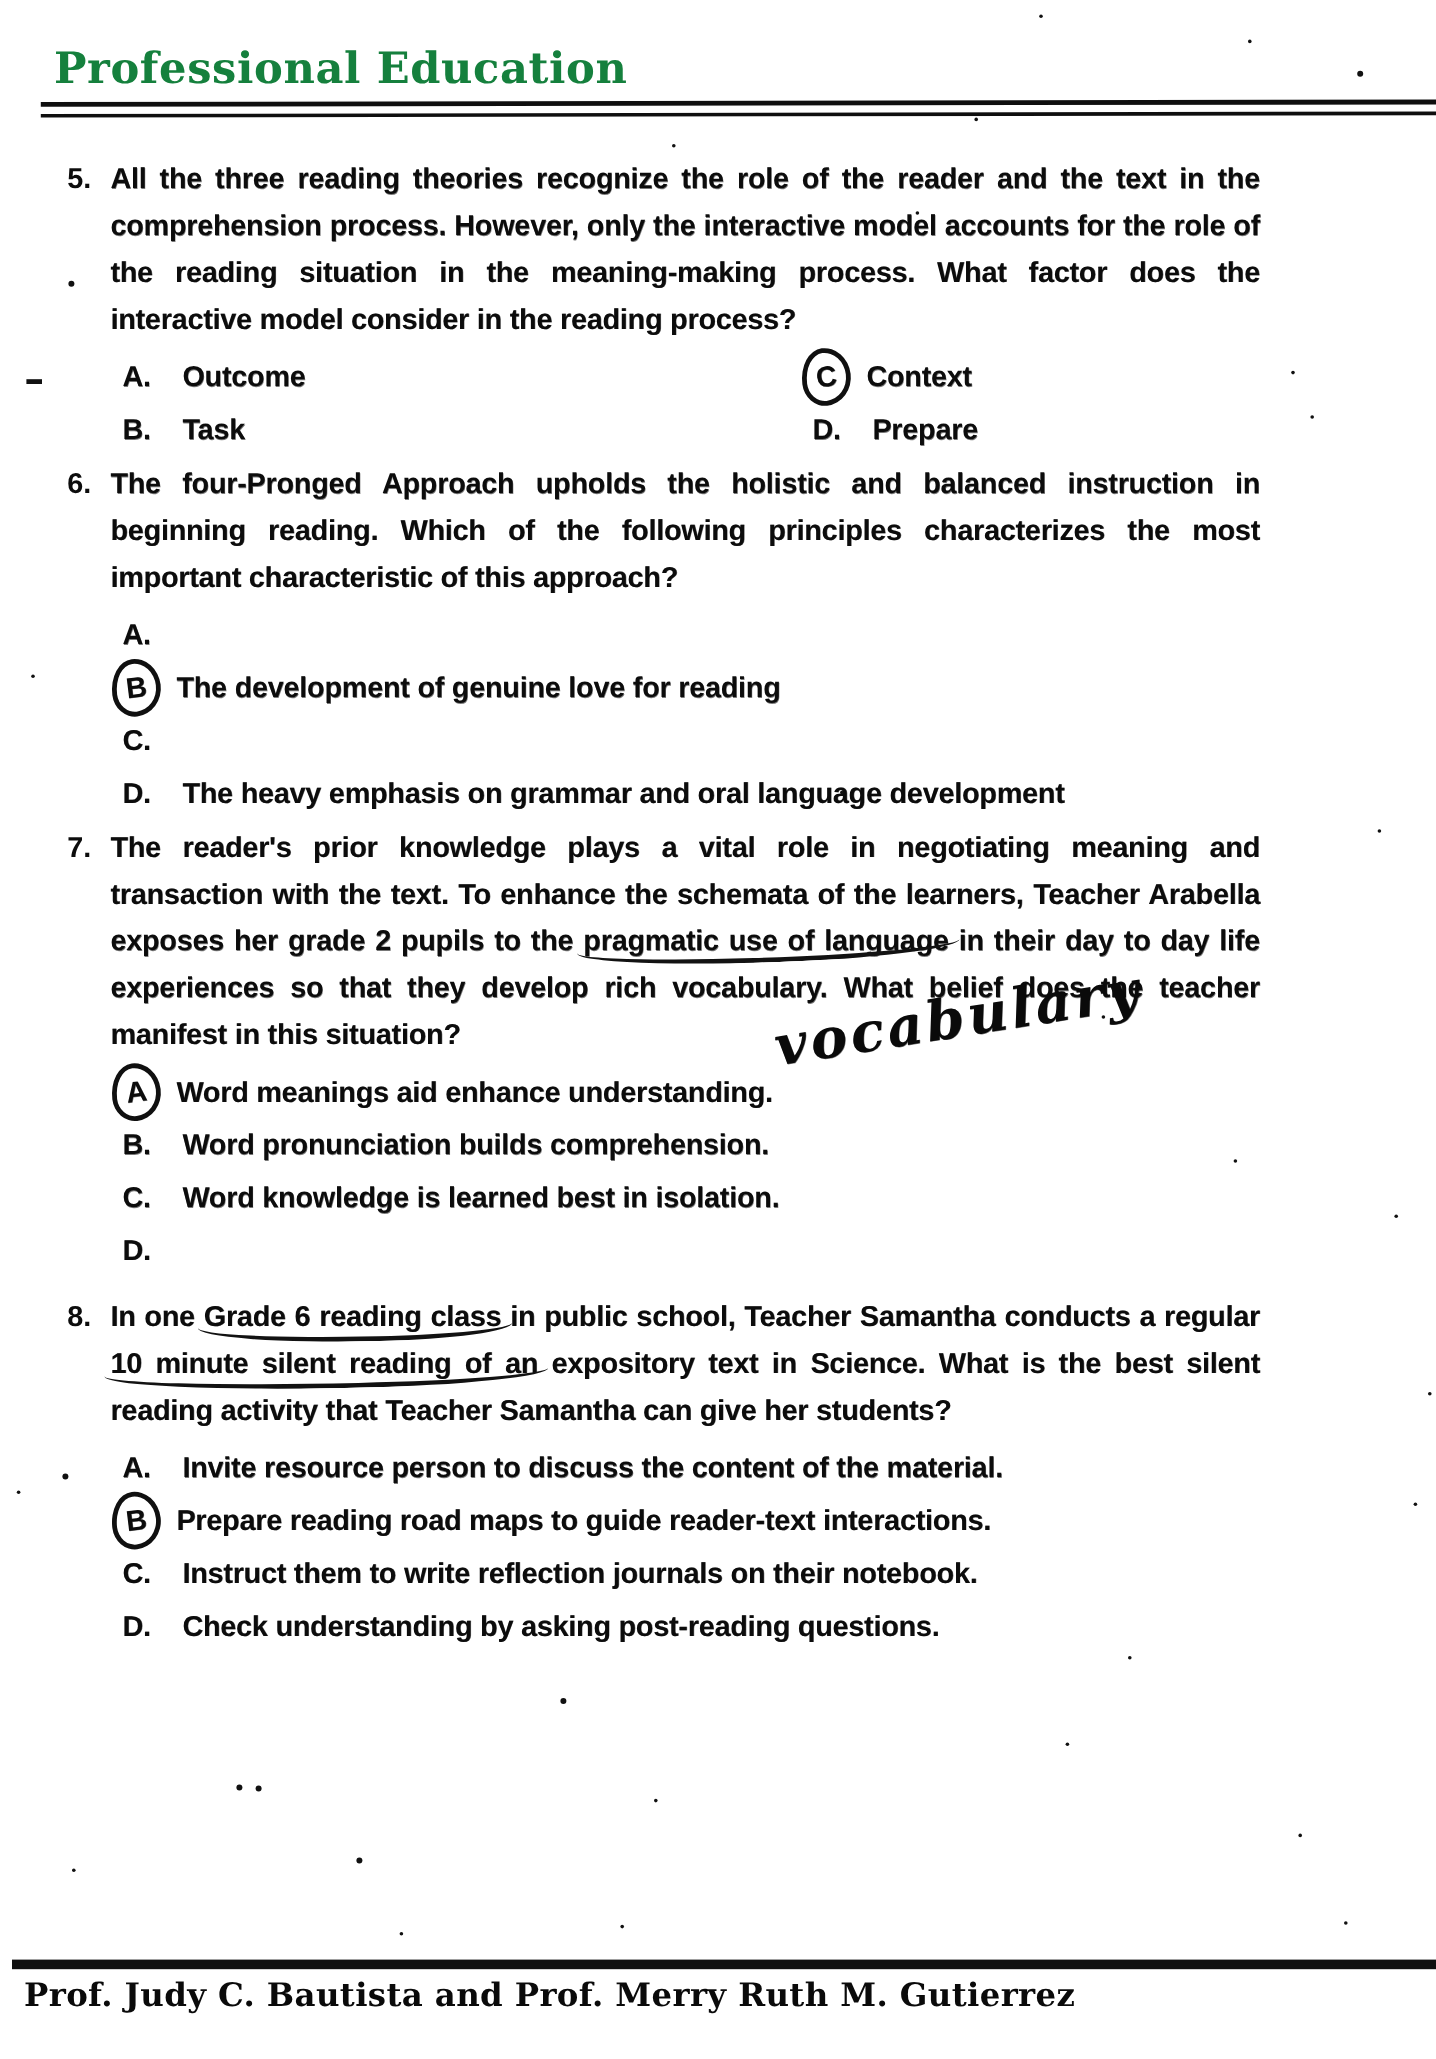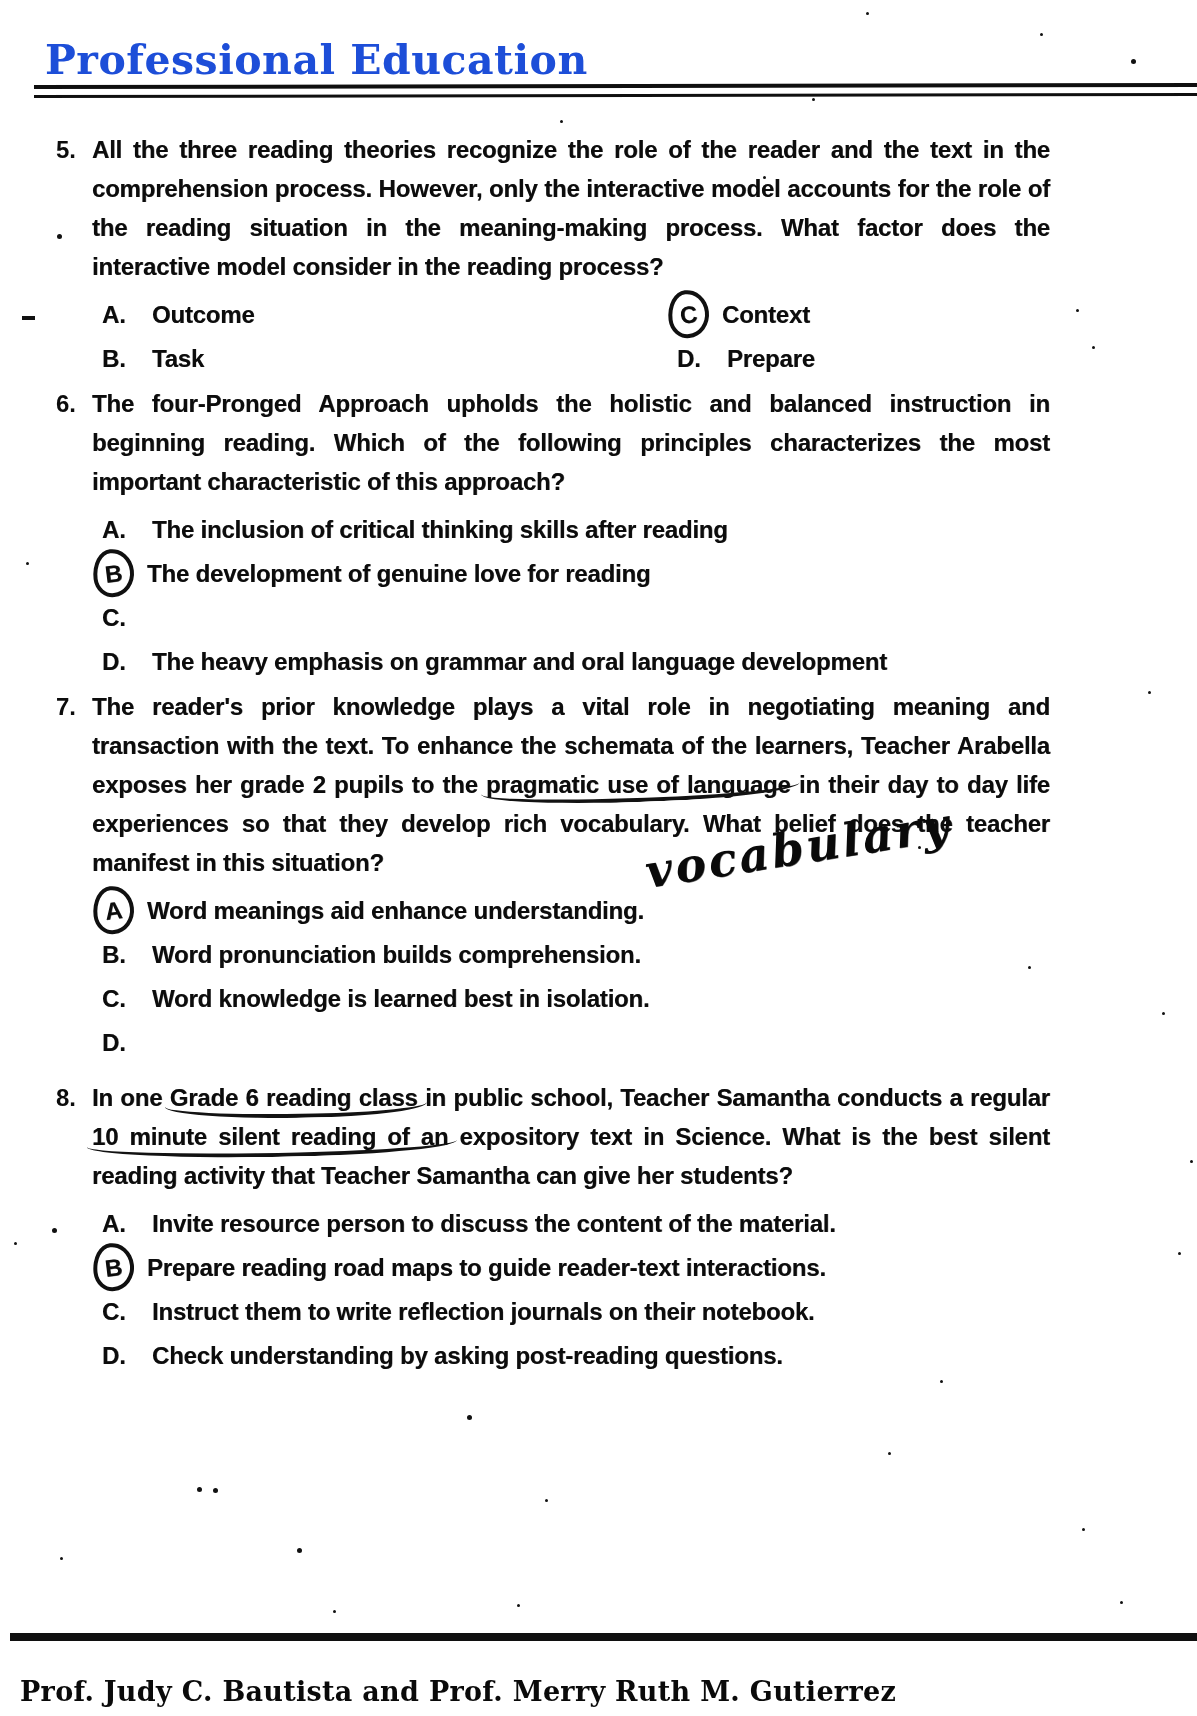--- a/index.html
+++ b/index.html
@@ -5,21 +5,21 @@
   html,body { margin:0; padding:0; background:#e8e8e8; }
   .page {
     position:relative; width:1197px; height:1716px; margin:0 auto;
     background:#ffffff; color:#0c0c0c; overflow:hidden;
     font-family:"Liberation Sans", sans-serif;
   }
   
   .header-title {
     position:absolute; left:45px; top:36px;
     font-family:"DejaVu Serif", serif; font-weight:bold;
-    font-size:41px; letter-spacing:0.5px; color:#1d4ed8;
+    font-size:36px; letter-spacing:0.5px; color:#15803d;
   }
   .header-rule {
     position:absolute; left:34px; top:84px; width:1163px; height:6px;
     border-top:4px solid #0f0f0f; border-bottom:3px solid #0f0f0f;
     transform:rotate(-0.1deg);
   }
   
   .content { position:absolute; left:0; top:130px; width:1197px; }
   .q { display:flex; margin-bottom:4px; }
   .qnum {
@@ -58,21 +58,21 @@
     font-family:"DejaVu Serif", serif; font-style:italic; font-weight:bold;
     font-size:46px; letter-spacing:3px; transform:rotate(-9deg);
     color:#0a0a0a; white-space:nowrap;
   }
   .q8 { margin-top:14px; }
   
   .footer-rule { position:absolute; left:10px; top:1633px; width:1187px; height:8px; background:#101010; }
   .footer-text {
     position:absolute; left:20px; top:1648px;
     font-family:"DejaVu Serif", serif; font-weight:bold; font-size:27px;
-    letter-spacing:0.3px; color:#0a0a0a;margin-top:28px;
+    letter-spacing:0.3px; color:#0a0a0a;
   }
   
   .specks {
     position:absolute; left:0; top:0; width:3px; height:3px; border-radius:50%;
     background:transparent; pointer-events:none;
     box-shadow:
       866px 12px 0 0 #111, 1040px 33px 0 0 #111, 1132px 60px 0 1px #111,
       812px 98px 0 0 #111, 560px 120px 0 0 #111, 300px 152px 0 0 #111,
       763px 176px 0 0 #111, 1076px 309px 0 0 #111, 1092px 346px 0 0 #111,
       26px 562px 0 0 #111, 700px 659px 0 0 #111, 1148px 691px 0 0 #111,
@@ -122,21 +122,20 @@
       </div>
     </div>
 
     <div class="q">
       <div class="qnum">6.</div>
       <div class="qbody">
         <span>The four-Pronged Approach upholds the holistic and balanced instruction in beginning reading. Which of the following principles characterizes the most important characteristic of this approach?</span>
         <div class="opts">
           <div class="opt">
             <span class="opt-letter">A.</span>
-            <span class="opt-text">The inclusion of critical thinking skills after reading</span>
           </div>
           <div class="opt">
             <span class="opt-letter circ">B</span>
             <span class="opt-text">The development of genuine love for reading</span>
           </div>
           <div class="opt">
             <span class="opt-letter">C.</span>
           </div>
           <div class="opt">
             <span class="opt-letter">D.</span>

